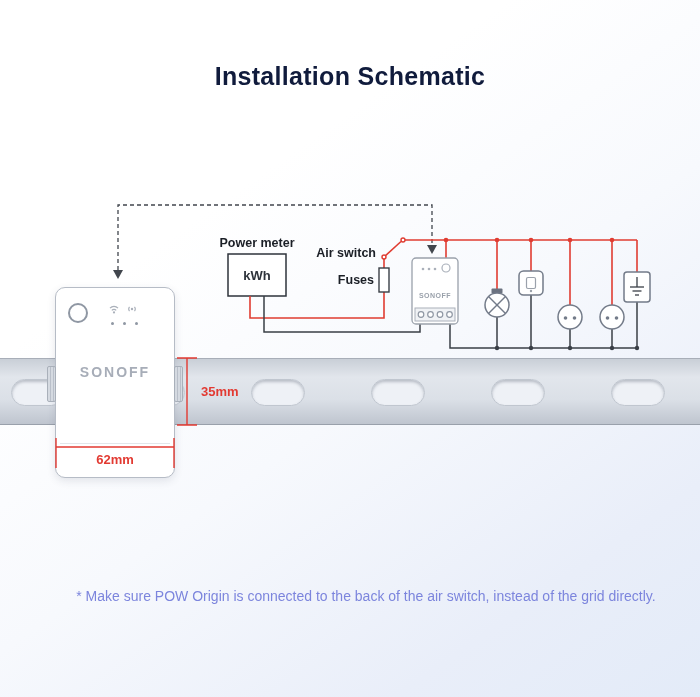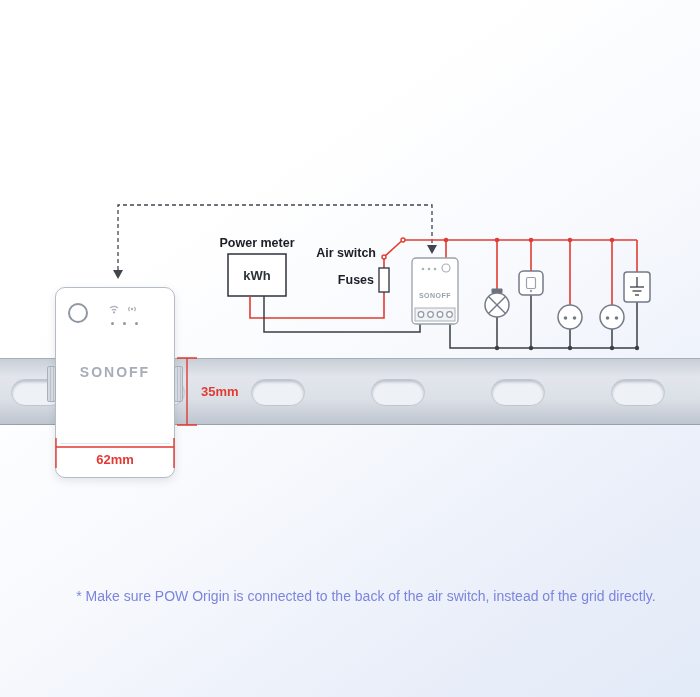--- a/index.html
+++ b/index.html
@@ -81,20 +81,21 @@
   .footnote{
     position:absolute;top:588px;left:16px;width:100%;text-align:center;
     font-size:14px;color:var(--footnote);
   }
 </style>
 </head>
 <body>
 
 <div class="canvas">
 
+  <h1 class="title">Installation Schematic</h1>
 
   <div class="rail">
     <div class="slot" style="left:11px"></div>
     <div class="slot" style="left:131px"></div>
     <div class="slot" style="left:251px"></div>
     <div class="slot" style="left:371px"></div>
     <div class="slot" style="left:491px"></div>
     <div class="slot" style="left:611px"></div>
   </div>
 

